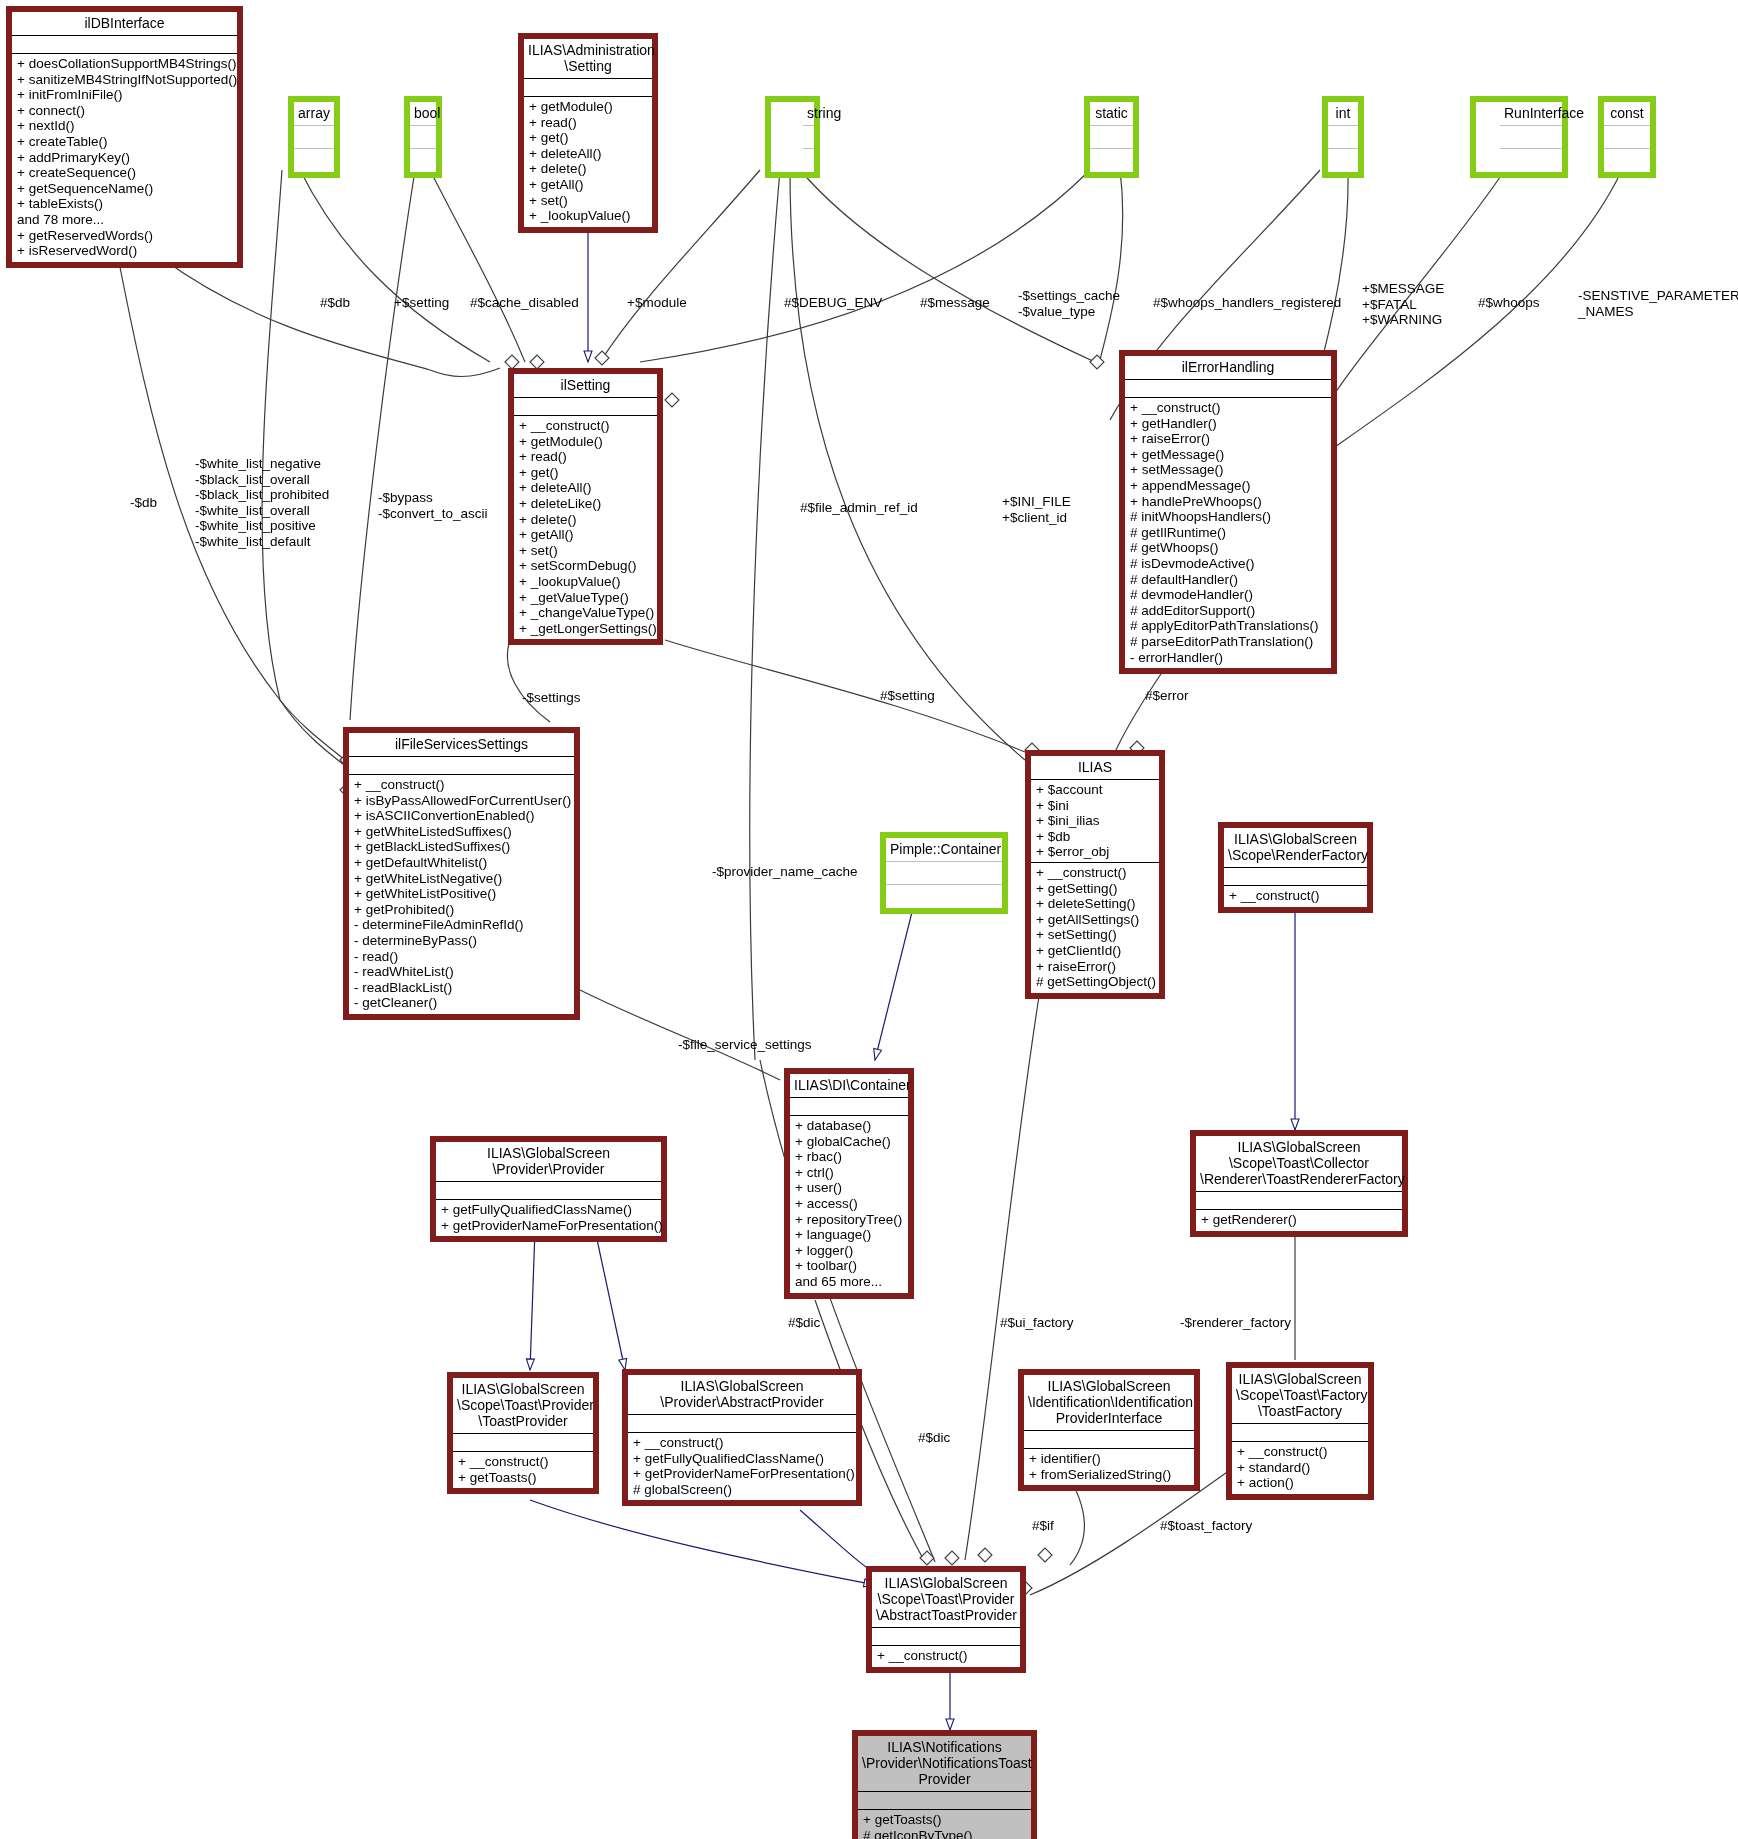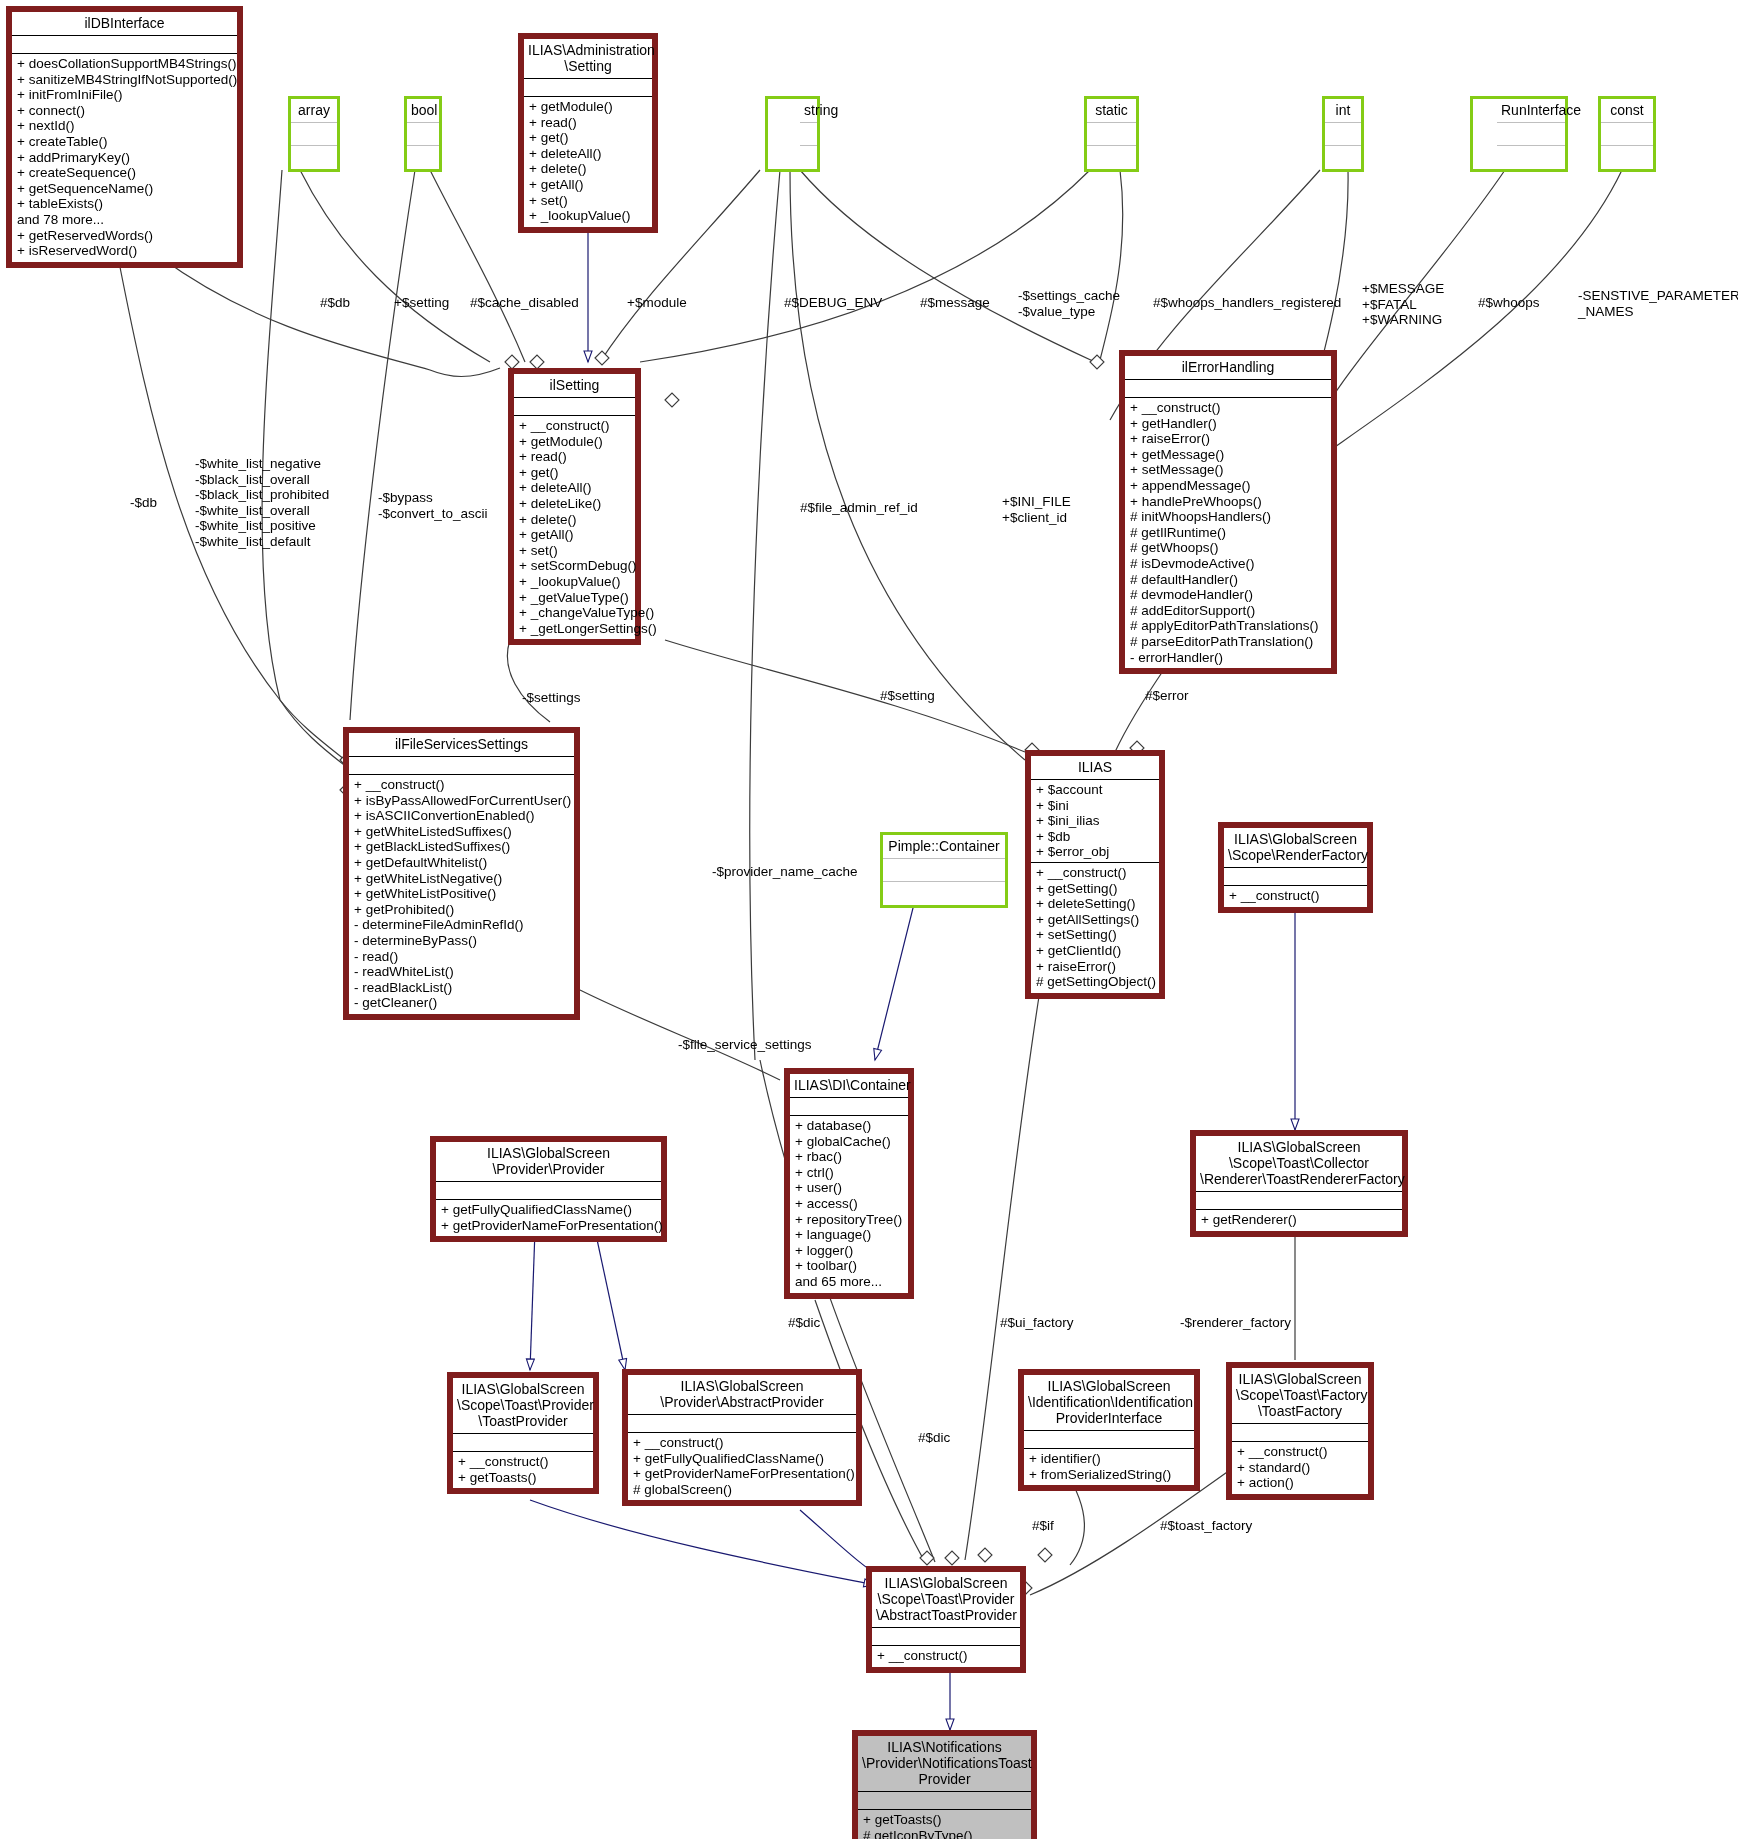--- a/index.html
+++ b/index.html
@@ -3,21 +3,21 @@
 <meta charset="utf-8">
 <title>Class Collaboration Diagram</title>
 <style>
   html,body{margin:0;padding:0;background:#ffffff;}
   body{font-family:"Liberation Sans", sans-serif;color:#000;}
   #stage{position:relative;width:1738px;height:1839px;background:#fff;overflow:hidden;}
   svg#edges{position:absolute;left:0;top:0;width:1738px;height:1839px;pointer-events:none;}
 
   .node{position:absolute;box-sizing:border-box;background:#ffffff;border:6px solid #7f1d1d;
         font-size:13.5px;line-height:15.5px;}
-  .node.thin{border:3px solid #84cc16;}
+  .node.thin{border:6px solid #84cc16;}
   .node.filled{background:#c0c0c0;}
   .n-title{text-align:center;padding:3px 4px 4px 4px;border-bottom:1px solid #000;
            font-size:14px;line-height:16px;white-space:pre-line;}
   .node.thin .n-title{border-bottom:1px solid #bfbfbf;font-size:14px;}
   .n-attrs{border-bottom:1px solid #000;padding:2px 5px;min-height:13px;}
   .node.thin .n-attrs{border-bottom:1px solid #bfbfbf;min-height:19px;}
   .n-ops{padding:2px 5px 3px 5px;min-height:13px;}
   .node.thin .n-ops{min-height:19px;}
   .n-attrs div,.n-ops div{white-space:pre;font-size:13.5px;line-height:15.6px;}
   .node.small .n-attrs,.node.small .n-ops{min-height:18px;}
@@ -198,21 +198,21 @@
     <div class="n-attrs"></div>
     <div class="n-ops"></div>
   </div>
 
   <div class="node thin small" style="left:1598px;top:96px;width:58px;">
     <div class="n-title">const</div>
     <div class="n-attrs"></div>
     <div class="n-ops"></div>
   </div>
 
-  <div class="node" style="left:508px;top:368px;width:133px;">
+  <div class="node" style="left:508px;top:368px;width:155px;">
     <div class="n-title">ilSetting</div>
     <div class="n-attrs"></div>
     <div class="n-ops">
         <div>+ __construct()</div>
         <div>+ getModule()</div>
         <div>+ read()</div>
         <div>+ get()</div>
         <div>+ deleteAll()</div>
         <div>+ deleteLike()</div>
         <div>+ delete()</div>

